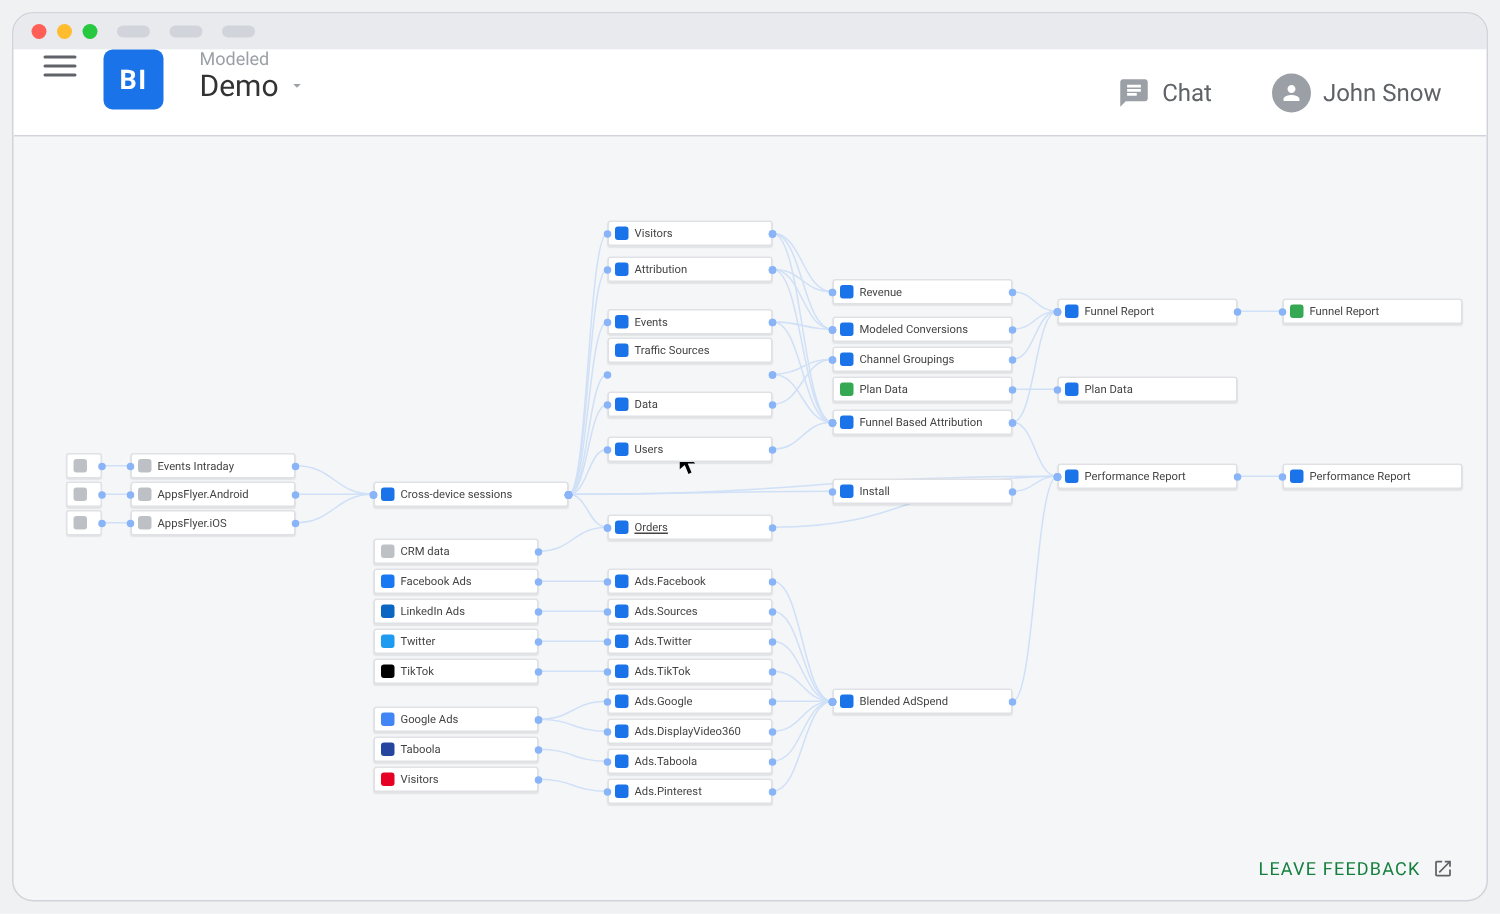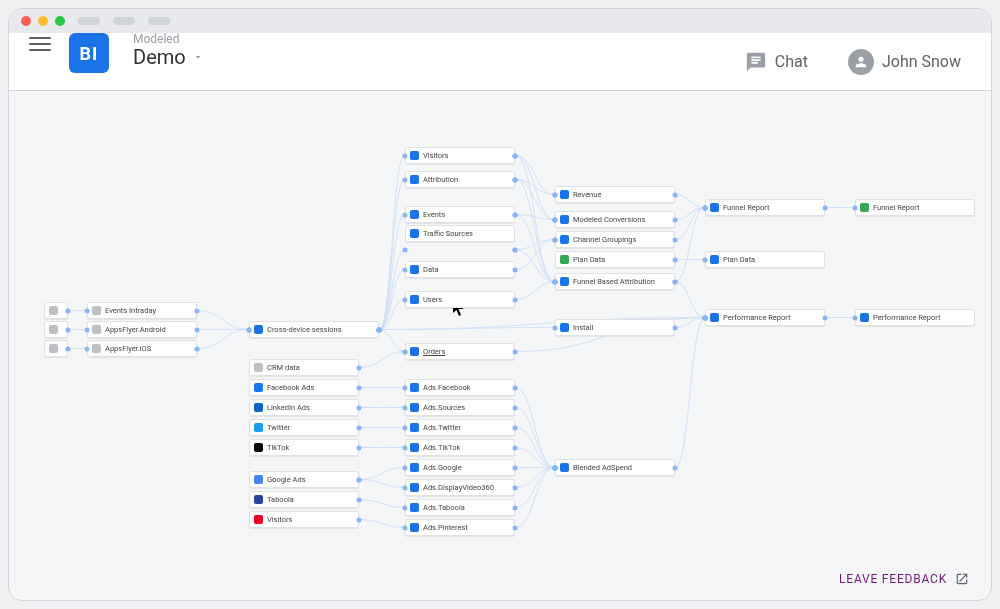--- a/index.html
+++ b/index.html
@@ -45,21 +45,21 @@
   svg.edges path{stroke:#cfe0f7;stroke-width:1;fill:none;}
   .port{position:absolute;width:5px;height:5px;border-radius:50%;background:#8ab4f8;transform:translate(-50%,-50%);}
   .node{
     position:absolute; background:var(--node-bg); border:1px solid var(--node-border);
     border-radius:2px; height:17px; display:flex; align-items:center; padding:0 5px 0 4px;
     font-size:7.5px; color:#444; box-shadow:var(--shadow); gap:4px; white-space:nowrap;
   }
   .node .ico{width:9px;height:9px;border-radius:2px;flex-shrink:0;}
   .cursor{position:absolute;pointer-events:none;}
   .feedback{
-    position:absolute;right:22px;bottom:14px;color:#701a75;font-size:12px;
+    position:absolute;right:22px;bottom:14px;color:#15803d;font-size:12px;
     letter-spacing:0.8px;display:flex;align-items:center;gap:8px;
   }
 </style>
 </head>
 <body>
 
 <div class="window">
   <div class="chrome">
     <div class="dot r"></div>
     <div class="dot y"></div>

